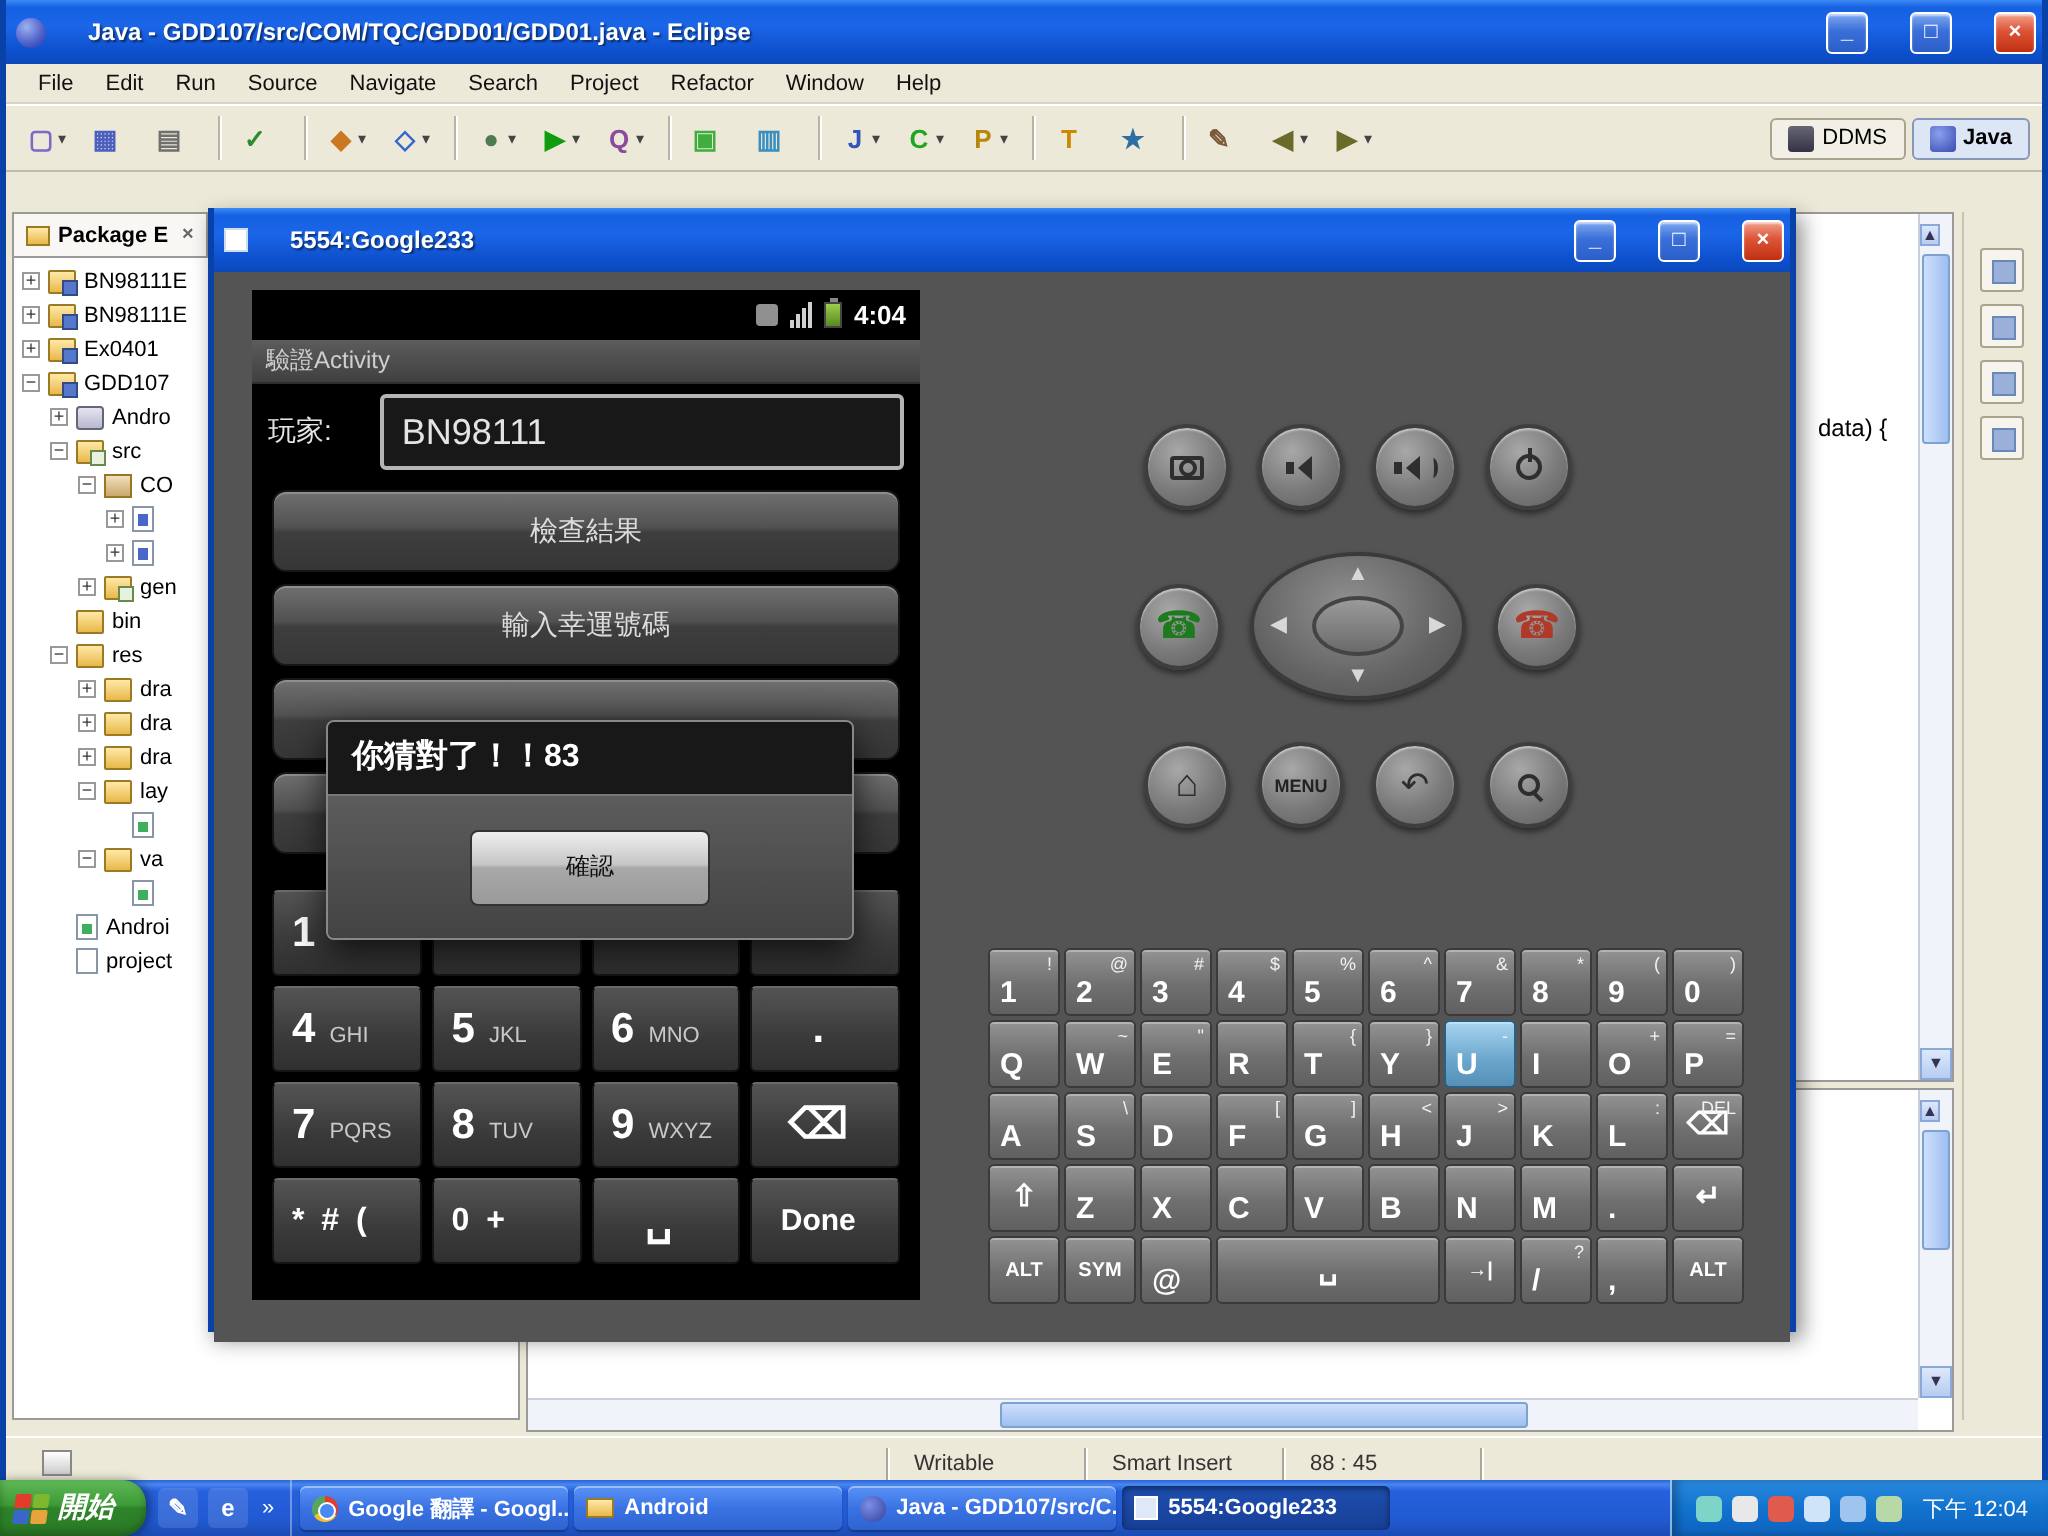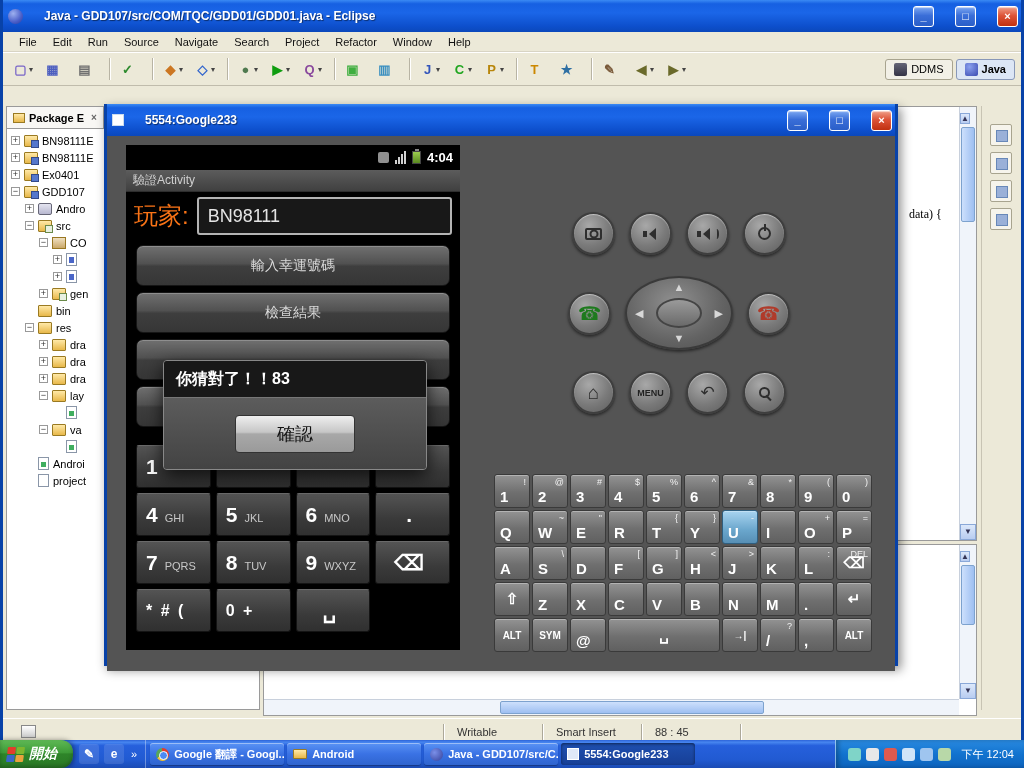--- a/index.html
+++ b/index.html
@@ -62,21 +62,21 @@
   .ic-prj, .ic-folder, .ic-src { background:linear-gradient(180deg,#ffe9a8,#e8b84a); border:1px solid #9a7a22; border-radius:1px; }
   .ic-prj::after { content:""; position:absolute; right:-2px; bottom:-2px; width:6px; height:6px; background:#5577cc; border:1px solid #334a8a; }
   .ic-src::after { content:""; position:absolute; right:-2px; bottom:-2px; width:6px; height:6px; background:#e8f0e0; border:1px solid #6a8a4a; }
   .ic-lib { background:linear-gradient(180deg,#e4e4f0,#b8b8d0); border:1px solid #667; border-radius:2px; }
   .ic-pkg { background:linear-gradient(180deg,#f0e0c0,#caa86a); border:1px solid #997722; }
   .ic-jfile, .ic-xml, .ic-file { width:11px; height:13px; background:#fff; border:1px solid #8a96a8; }
   .ic-jfile::after { content:""; position:absolute; left:2px; bottom:2px; width:5px; height:6px; background:#4a66c8; }
   .ic-xml::after { content:""; position:absolute; left:2px; bottom:2px; width:5px; height:5px; background:#3fae5f; }
 
   .editor { position:absolute; left:260px; top:20px; right:44px; height:435px; background:#fff; border:1px solid #9a9a9a; }
-  .codefrag { position:absolute; left:645px; top:100px; font-family:Liberation Serif, serif; font-size:12px; color:#000; }
+  .codefrag { position:absolute; left:645px; top:100px; font-family:Liberation Sans, sans-serif; font-size:12px; color:#000; }
   .vscroll { position:absolute; right:0; top:0; bottom:0; width:17px; background:#f0f4fa; border-left:1px solid #c8d0dc; }
   .sarr { height:16px; background:linear-gradient(180deg,#dce8fb,#b8ccf0); border:1px solid #8aa8d8;
           font-size:8px; text-align:center; color:#335; line-height:14px; }
   .sarr.bot { position:absolute; bottom:0; left:0; right:0; }
   .sthumb { position:absolute; left:1px; right:1px; top:20px; height:95px;
             background:linear-gradient(90deg,#cde0fc,#9ebff1); border:1px solid #7da2ce; border-radius:2px; }
   .rightstrip { position:absolute; right:2px; top:20px; width:38px; bottom:8px; background:#ECE9D8;
                 border-left:1px solid #c8c4b4; display:flex; flex-direction:column; align-items:center;
                 padding-top:18px; gap:6px; }
   .rsbtn { width:22px; height:22px; border:1px solid #a8a48f; background:#f6f4ec; border-radius:2px; position:relative; }
@@ -106,21 +106,21 @@
   .pstatus { height:25px; display:flex; align-items:center; justify-content:flex-end; gap:6px; padding:0 7px; background:#000; }
   .ptime { color:#fff; font-size:13px; font-weight:bold; }
   .iadb { width:11px; height:11px; background:#909090; border-radius:2px; }
   .isig { display:inline-flex; align-items:flex-end; gap:1px; }
   .isig span { width:2px; background:#d0d0d0; }
   .ibat { width:9px; height:13px; background:linear-gradient(180deg,#9ccc4e,#5a8a20); border:1px solid #444; position:relative; }
   .ibat::before { content:""; position:absolute; left:2px; top:-3px; width:4px; height:2px; background:#888; }
   .ptitle { height:22px; background:linear-gradient(180deg,#5c5c5c,#404040); border-bottom:1px solid #2e2e2e;
             color:#cfcfcf; font-size:12px; line-height:21px; padding-left:7px; }
   .prow1 { display:flex; align-items:center; padding:5px 8px 4px; }
-  .plabel { color:#f97316; font-size:24px; margin-right:8px; flex:none; }
+  .plabel { color:#e5e5e5; font-size:14px; margin-right:24px; flex:none; }
   .pinput { flex:1; height:38px; background:#181818; border:2px solid #b4b4b4; border-radius:3px;
             color:#e4e4e4; font-size:18px; padding:0 9px; display:flex; align-items:center; }
   .abtn { display:block; width:314px; margin:6px auto 0; height:41px; border-radius:7px; border:1px solid #161616;
           background:linear-gradient(180deg,#707070 0%,#515151 45%,#3e3e3e 52%,#363636 100%);
           color:#dcdcdc; font-size:14px; text-align:center; line-height:39px;
           box-shadow:inset 0 1px 0 rgba(255,255,255,.22); }
   .keypad { position:absolute; left:10px; right:10px; top:300px; display:grid;
             grid-template-columns:repeat(4,1fr); gap:5px; z-index:1; }
   .kpkey { height:43px; background:linear-gradient(180deg,#545454,#3a3a3a 60%,#303030);
            border:1px solid #141414; border-top-color:#6a6a6a; border-radius:3px;
@@ -130,21 +130,21 @@
   .kpkey.ctr { justify-content:center; padding:0; }
   .kpkey.done .kpmain { font-size:15px; }
   .kpkey.sym .kpmain { font-size:16px; letter-spacing:2px; }
   .adialog { position:absolute; left:37px; top:215px; width:264px; border:1px solid #888; border-radius:4px;
              overflow:hidden; box-shadow:0 6px 18px rgba(0,0,0,.75); z-index:9; }
   .adtitle { height:36px; background:#181818; color:#fff; font-size:16px; font-weight:bold;
              line-height:36px; padding-left:12px; }
   .adbody { height:72px; background:linear-gradient(180deg,#5c5c5c,#434343); display:flex; align-items:center;
             justify-content:center; border-top:1px solid #777; }
   .adbtn { width:120px; height:38px; border:1px solid #333; border-radius:4px; font-family:Liberation Sans, sans-serif;
-           background:linear-gradient(180deg,#efefef,#c6c6c6 45%,#a8a8a8 50%,#9a9a9a); font-size:18px; color:#111; }
+           background:linear-gradient(180deg,#efefef,#c6c6c6 45%,#a8a8a8 50%,#9a9a9a); font-size:12px; color:#111; }
 
   .devicecol { flex:1; position:relative; }
   .ctrls { display:flex; flex-direction:column; align-items:center; gap:21px; padding-top:76px; }
   .crow { display:flex; align-items:center; gap:14px; }
   .rbtn { width:43px; height:43px; border-radius:50%; border:2px solid #3e3e3e;
           background:radial-gradient(circle at 38% 30%,#a8a8a8,#7a7a7a 55%,#5e5e5e);
           box-shadow:0 2px 3px rgba(0,0,0,.5), inset 0 1px 1px rgba(255,255,255,.5);
           display:flex; align-items:center; justify-content:center; color:#2e2e2e; }
   .rbtn.call { color:#1d7a1d; font-size:19px; }
   .rbtn.endcall { color:#b03a2a; font-size:19px; }
@@ -618,22 +618,22 @@
                 <span style="height:13px"></span>
             </span>
             <span class="ibat"></span>
             <span class="ptime">4:04</span>
           </div>
           <div class="ptitle">驗證Activity</div>
           <div class="prow1">
             <span class="plabel">玩家:</span>
             <span class="pinput">BN98111</span>
           </div>
+          <div class="abtn">檢查結果</div>
           <div class="abtn">輸入幸運號碼</div>
-          <div class="abtn">檢查結果</div>
           <div class="abtn"></div>
           <div class="abtn"></div>
 
           <div class="keypad">
 
               <div class="kpkey">
                 <span class="kpmain">1</span>
                 <span class="kpsub"></span>
               </div>
 
@@ -700,20 +700,24 @@
               <div class="kpkey sym">
                 <span class="kpmain">0 +</span>
                 <span class="kpsub"></span>
               </div>
 
               <div class="kpkey ctr">
                 <span class="kpmain">␣</span>
                 <span class="kpsub"></span>
               </div>
 
+              <div class="kpkey ctr done">
+                <span class="kpmain">Done</span>
+                <span class="kpsub"></span>
+              </div>
             </div>
 
           <div class="adialog">
             <div class="adtitle">你猜對了！！83</div>
             <div class="adbody">
               <button class="adbtn">確認</button>
             </div>
           </div>
         </div>
       </div>

